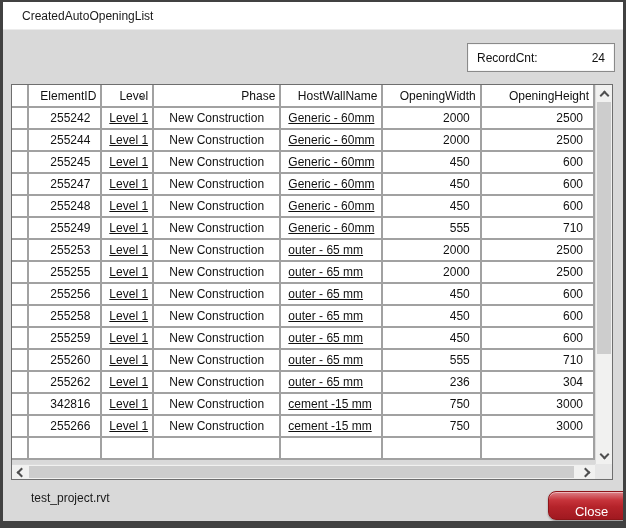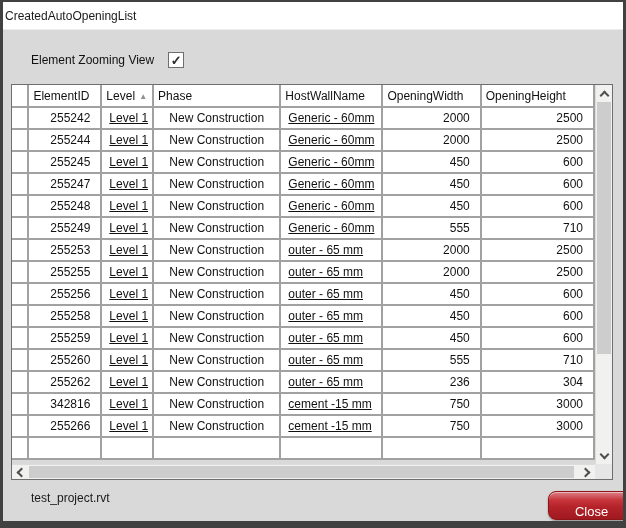--- a/index.html
+++ b/index.html
@@ -3,31 +3,31 @@
 <meta charset="utf-8">
 <style>
   html,body{margin:0;padding:0;background:#f3f3f3;}
   *{box-sizing:border-box;}
   .window{
     position:relative;width:626px;height:528px;
     background:#d9d9d9;
     border:2px solid #414141;border-left-width:3px;border-right-width:3px;border-bottom-width:7px;
     font-family:"Liberation Sans", sans-serif;color:#111;overflow:hidden;
   }
-  .titlebar{height:28px;background:#ffffff;display:flex;align-items:center;padding-left:2px;border-bottom:1px solid #ececec;}
+  .titlebar{height:28px;background:#ffffff;display:flex;align-items:center;padding-left:19px;border-bottom:1px solid #ececec;}
   .title{font-size:12px;color:#1a1a1a;}
   .zoomrow{position:absolute;left:28px;top:50px;display:flex;align-items:center;gap:14px;}
   .zoomlabel{font-size:12px;}
   .checkbox{width:16px;height:16px;background:#fff;border:1px solid #6e6e6e;display:flex;align-items:center;justify-content:center;font-size:13px;color:#2b2b2b;font-weight:bold;line-height:1;}
   .recordbox{position:absolute;left:464px;top:41px;width:148px;height:29px;background:#ffffff;border:1px solid #8a8a8a;box-shadow:inset 0 0 0 1px #f5f5f5;display:flex;align-items:center;justify-content:space-between;padding:0 9px;font-size:12px;}
   .grid{position:absolute;left:8px;top:82px;width:602px;height:396px;background:#d9d9d9;border:1px solid #6e6e6e;}
   .grid-content{position:absolute;left:0;top:0;right:17px;bottom:15px;overflow:hidden;background:#d9d9d9;}
   table{border-collapse:collapse;table-layout:fixed;}
   .gc{background:#fff;border-right:2px solid #a1a1a1;border-bottom:2px solid #a1a1a1;height:22px;padding:0 4px;font-size:12px;font-weight:normal;white-space:nowrap;overflow:hidden;}
-  th.gc{text-align:left;position:relative;}
+  th.gc{text-align:right;position:relative;}
   .rowhead{width:21px;padding:0;}
   .align-right{text-align:right;padding-right:10px;}
   .align-left{text-align:left;padding-left:7px;text-decoration:underline;}
   .align-center{text-align:center;}
   .sort{position:absolute;right:5px;top:50%;transform:translateY(-50%);font-size:8px;color:#8f8f8f;}
   
   .vsb{position:absolute;top:0;right:0;width:17px;bottom:15px;background:#f1f1f0;border-left:1px solid #dcdcdc;}
   .hsb{position:absolute;left:0;bottom:0;height:15px;right:17px;background:#f1f1f0;border-top:1px solid #dcdcdc;}
   .corner{position:absolute;right:0;bottom:0;width:17px;height:15px;background:#e6e6e6;}
   .sb-btn{position:absolute;display:flex;align-items:center;justify-content:center;}
@@ -52,27 +52,25 @@
   }
 </style>
 </head>
 <body>
 
 <div class="window">
   <div class="titlebar">
     <span class="title">CreatedAutoOpeningList</span>
   </div>
 
-  <div class="zoomrow">
-    <span class="zoomlabel">Element Zooming View</span>
-    <span class="checkbox">
-      <span>✓</span>
-    </span>
-  </div>
-
+
+  <div class="recordbox">
+    <span>RecordCnt:</span>
+    <span>24</span>
+  </div>
 
   <div class="grid">
     <div class="grid-content">
       <table>
         <thead>
           <tr>
             <th class="gc rowhead"></th>
           <th class="gc" style="width: 75px;"><span>ElementID</span></th>
               <th class="gc" style="width: 48px;"><span>Level</span><span class="sort">▲</span></th>
               <th class="gc" style="width: 134px;"><span>Phase</span></th>

